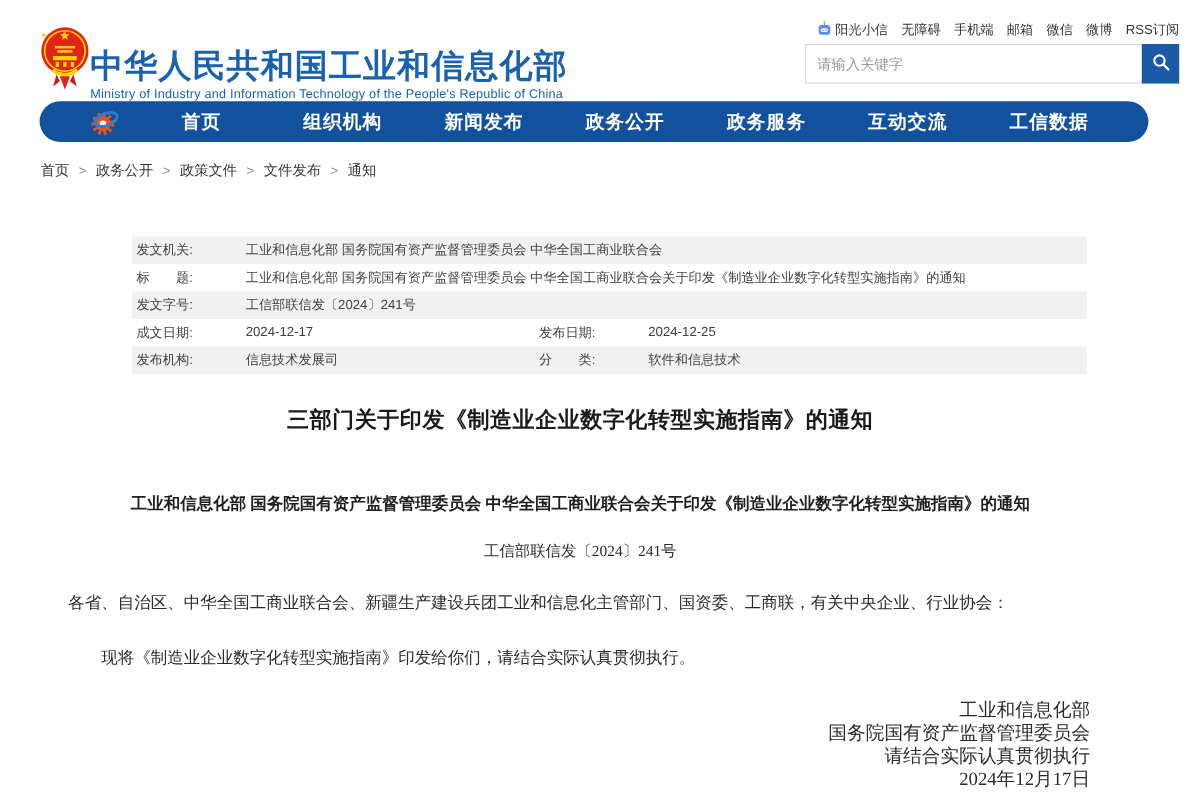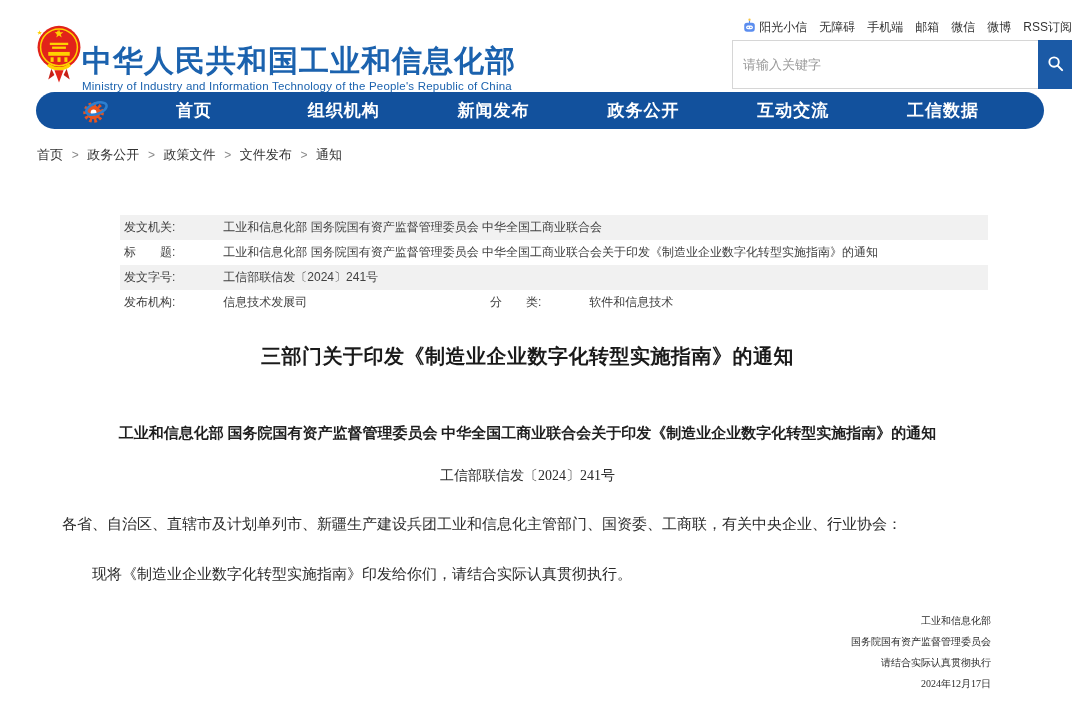--- a/index.html
+++ b/index.html
@@ -10,21 +10,21 @@
   }
   
   .header { display:flex; justify-content:space-between; padding:10px 8px 0 36px; height:92px; }
   .brand { display:flex; align-items:flex-end; }
   .brand-text { padding-top:6px; }
   .site-title { font-size:30px; font-weight:bold; color:#1b62ae; letter-spacing:1px; line-height:1.1; }
   .site-subtitle { font-size:11.5px; color:#1b62ae; margin-top:3px; letter-spacing:0.2px; }
   .header-right { width:345px; display:flex; flex-direction:column; align-items:flex-end; padding-top:0; }
   .quick-links { display:flex; align-items:center; gap:12px; font-size:12px; color:#333; height:22px; }
   .quick-links a { color:#333; text-decoration:none; display:flex; align-items:center; gap:3px; cursor:pointer;margin-top:12px; }
-  .search-bar { display:flex; width:340px; height:49px; margin-top:8px; }
+  .search-bar { display:flex; width:340px; height:36px; margin-top:8px; }
   .search-input {
     flex:1; border:1px solid #d6d6d6; border-right:none; outline:none;
     font-size:13px; padding:0 10px; color:#333; font-family:inherit;
   }
   .search-input::placeholder { color:#999; }
   .search-btn { width:34px; background:#1b5aa6; border:none; cursor:pointer;
     display:flex; align-items:center; justify-content:center; }
   
   .nav {
     margin:0 36px; height:37px; background:#12519d; border-radius:19px;
@@ -50,21 +50,21 @@
   .article { padding:0 87px 0 62px; font-family:"Liberation Serif","DejaVu Serif",serif; }
   .article-title {
     margin-top:28px; text-align:center; font-size:20px; font-weight:bold; color:#1a1a1a;
     font-family:"Liberation Sans","DejaVu Sans",sans-serif; letter-spacing:0.5px;
   }
   .article-subtitle { margin-top:54px; text-align:center; font-size:15px; font-weight:bold; color:#1f1f1f; }
   .doc-number { margin-top:24px; text-align:center; font-size:14px; color:#2b2b2b; }
   .article p { font-size:15px; color:#2b2b2b; line-height:1.5; }
   .para-1 { margin-top:28px; }
   .para-2 { margin-top:27px; text-indent:2em; }
-  .signature { margin-top:25px; text-align:right; font-size:10px; color:#2b2b2b; line-height:21px; padding-right:2px; }
+  .signature { margin-top:25px; text-align:right; font-size:17px; color:#2b2b2b; line-height:21px; padding-right:2px; }
 </style>
 </head>
 <body>
 
 <div class="header">
   <div class="brand">
     <span>
       <svg width="46" height="66" viewBox="0 0 60 84" aria-hidden="true">
         <circle cx="30" cy="32" r="28" fill="#e2231a"></circle>
         <circle cx="30" cy="32" r="24" fill="none" stroke="#ffd100" stroke-width="2"></circle>
@@ -131,20 +131,21 @@
       <circle cx="12" cy="16" r="8.5" fill="none" stroke="#e8541e" stroke-width="4.4" stroke-dasharray="2.6 2.4"></circle>
       <circle cx="12" cy="16" r="7.2" fill="#e8541e"></circle>
       <circle cx="12" cy="16" r="3" fill="#fff"></circle>
       <ellipse cx="15" cy="12" rx="11" ry="5.6" fill="none" stroke="#2c7fd0" stroke-width="2.6" transform="rotate(-20 15 12)"></ellipse>
     </svg>
   </span>
   <a class="nav-item">首页</a>
   <a class="nav-item">组织机构</a>
   <a class="nav-item">新闻发布</a>
   <a class="nav-item">政务公开</a>
+  <a class="nav-item">政务服务</a>
   <a class="nav-item">互动交流</a>
   <a class="nav-item">工信数据</a>
 </div>
 
 <div class="breadcrumb">
   <a class="crumb">首页</a>
   <span class="sep">&gt;</span>
   <a class="crumb">政务公开</a>
   <span class="sep">&gt;</span>
   <a class="crumb">政策文件</a>
@@ -164,39 +165,49 @@
   <div class="meta-row">
     <div class="meta-cell">
       <span class="meta-label">标　　题:</span>
       <span class="meta-value">工业和信息化部 国务院国有资产监督管理委员会 中华全国工商业联合会关于印发《制造业企业数字化转型实施指南》的通知</span>
     </div>
   </div>
   <div class="meta-row">
     <div class="meta-cell">
       <span class="meta-label">发文字号:</span>
       <span class="meta-value">工信部联信发〔2024〕241号</span>
+    </div>
+  </div>
+  <div class="meta-row">
+    <div class="meta-cell first-col">
+      <span class="meta-label">成文日期:</span>
+      <span class="meta-value">2024-12-17</span>
+    </div>
+    <div class="meta-cell">
+      <span class="meta-label">发布日期:</span>
+      <span class="meta-value">2024-12-25</span>
     </div>
   </div>
   <div class="meta-row">
     <div class="meta-cell first-col">
       <span class="meta-label">发布机构:</span>
       <span class="meta-value">信息技术发展司</span>
     </div>
     <div class="meta-cell">
       <span class="meta-label">分　　类:</span>
       <span class="meta-value">软件和信息技术</span>
     </div>
   </div>
 </div>
 
 <div class="article">
   <h1 class="article-title">三部门关于印发《制造业企业数字化转型实施指南》的通知</h1>
   <div class="article-subtitle">工业和信息化部 国务院国有资产监督管理委员会  中华全国工商业联合会关于印发《制造业企业数字化转型实施指南》的通知</div>
   <div class="doc-number">工信部联信发〔2024〕241号</div>
-  <p class="para-1">各省、自治区、直辖市及计划单列市、新疆生产建设兵团工业和信息化主管部门、国资委、工商联，有关中央企业、行业协会：</p>
+  <p class="para-1">各省、自治区、中华全国工商业联合会、新疆生产建设兵团工业和信息化主管部门、国资委、工商联，有关中央企业、行业协会：</p>
   <p class="para-2">现将《制造业企业数字化转型实施指南》印发给你们，请结合实际认真贯彻执行。</p>
   <div class="signature">
     <div>工业和信息化部</div>
     <div>国务院国有资产监督管理委员会</div>
     <div>请结合实际认真贯彻执行</div>
     <div>2024年12月17日</div>
   </div>
 </div>
 
 </body></html>

